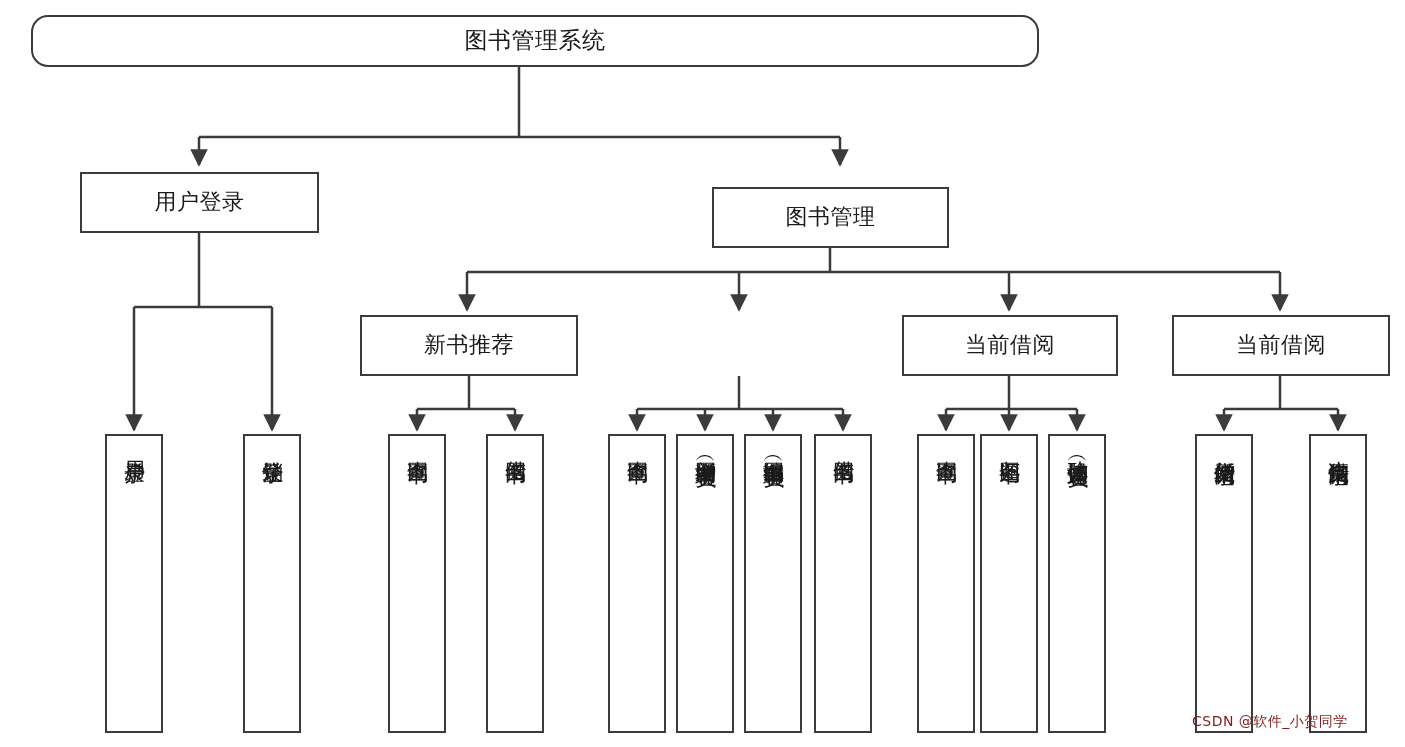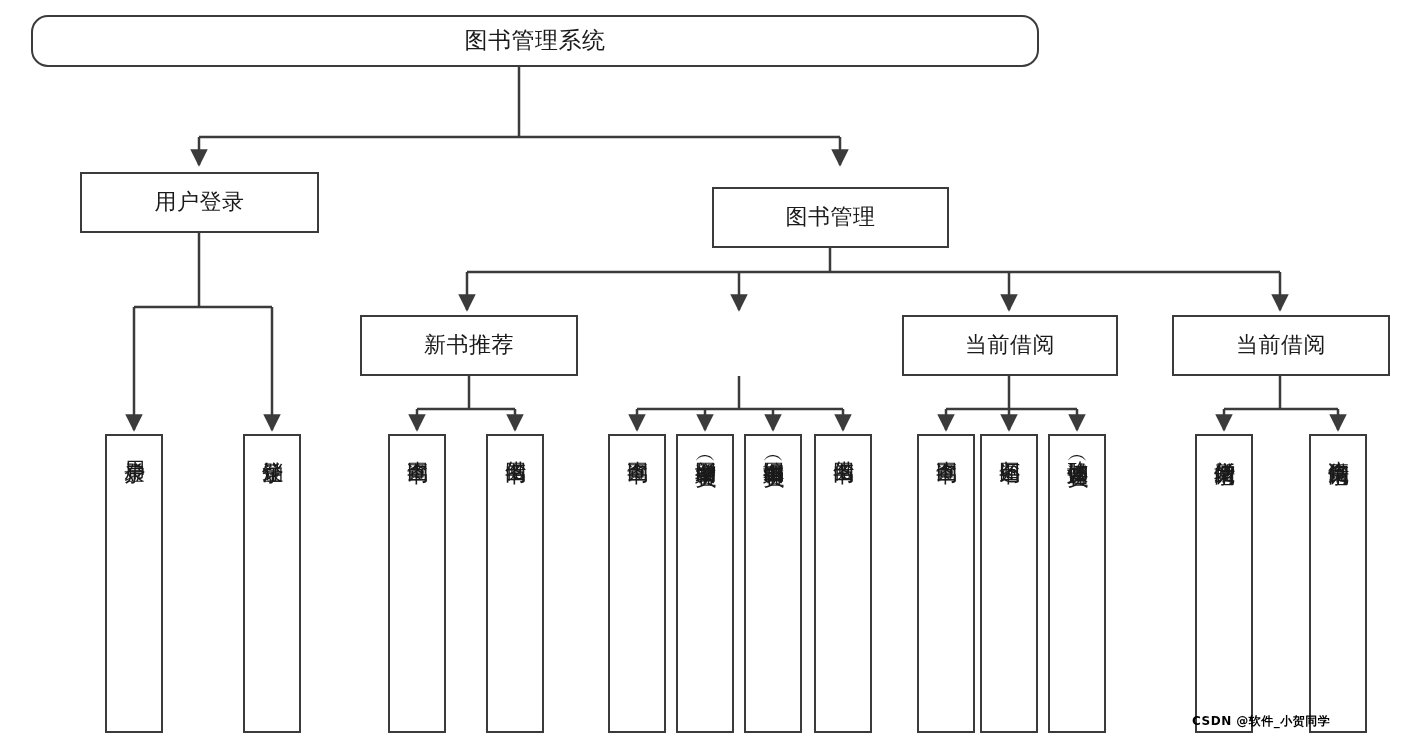--- a/index.html
+++ b/index.html
@@ -55,26 +55,25 @@
     writing-mode: vertical-rl;
     text-orientation: upright;
     font-size: 21px;
     line-height: 1.12;
     letter-spacing: 1px;
     white-space: nowrap;
     margin: 0 auto;
   }
   .watermark {
     position: absolute;
-    font-size: 12px;
-    color: #000000;
+    font-size: 14px;
+    color: #7f1d1d;
     white-space: nowrap;
     letter-spacing: 0.5px;
     pointer-events: none;
-    font-weight: bold;
   }
 </style>
 </head>
 <body>
 
 <div id="stage">
 
   <svg id="wires" viewBox="0 0 1405 747" xmlns="http://www.w3.org/2000/svg">
     <defs>
       <marker id="arrow" viewBox="0 0 10 10" refX="9" refY="5" markerWidth="7" markerHeight="7" orient="auto-start-reverse">

